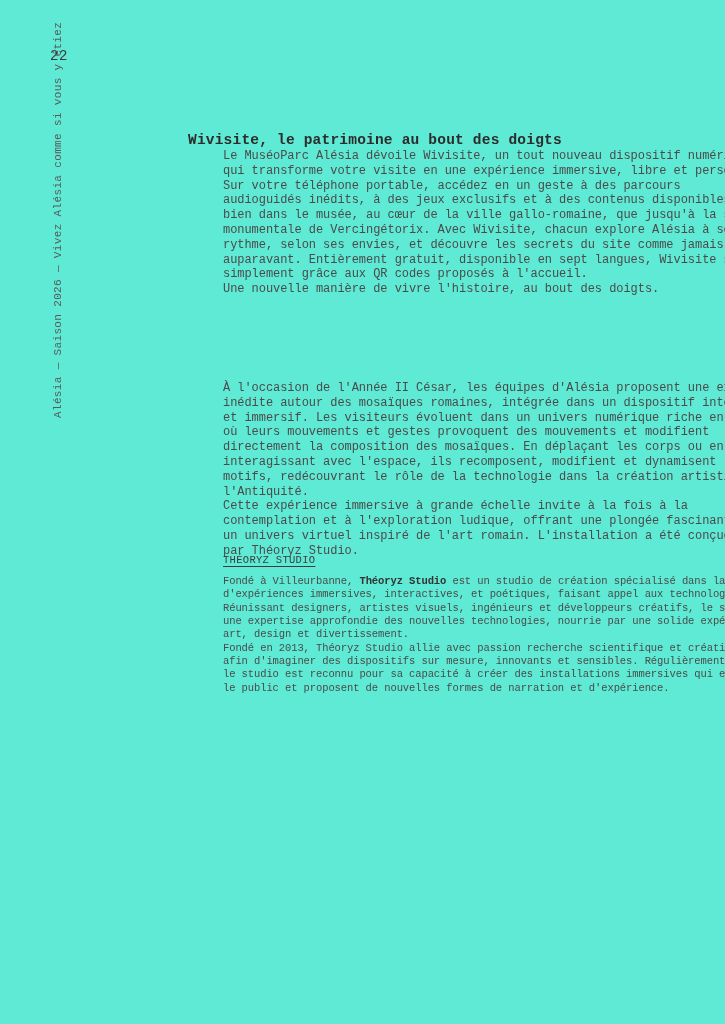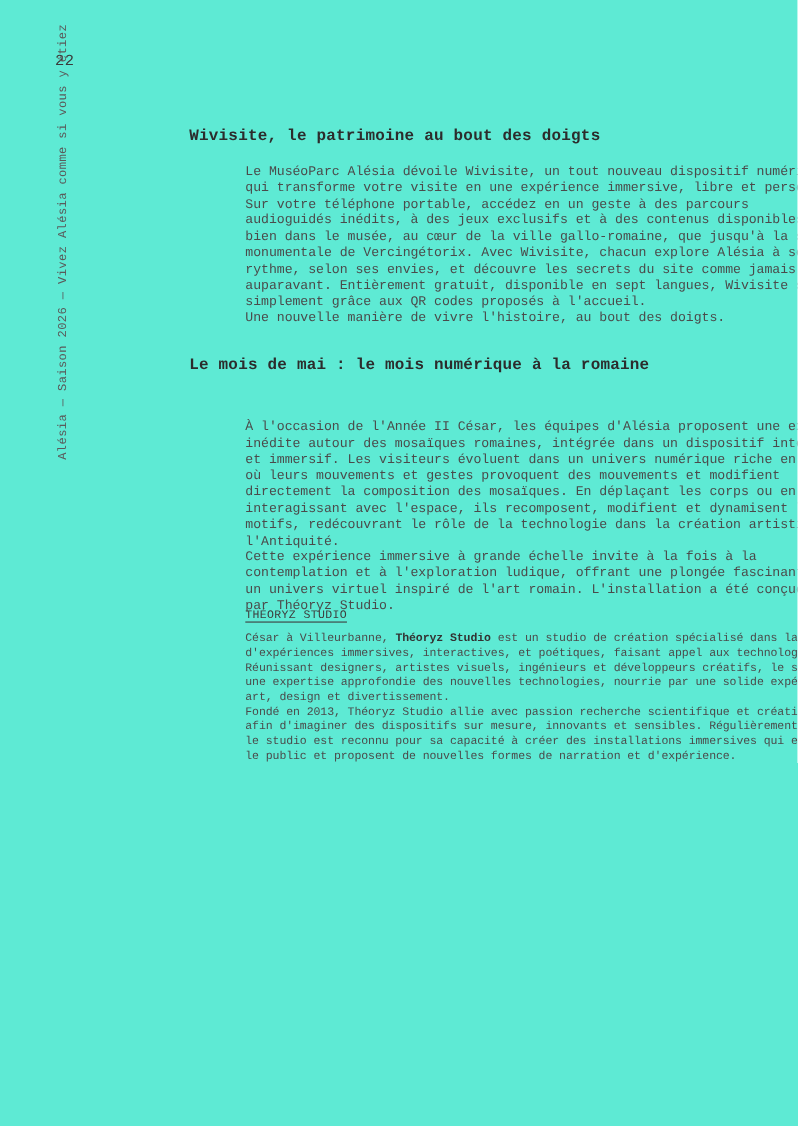--- a/index.html
+++ b/index.html
@@ -30,21 +30,21 @@
     transform-origin: 0 0;
     transform: rotate(-90deg);
     white-space: nowrap;
     font-size: 11px;
     color: #5a5a5a;
     letter-spacing: 0.35px;
   }
   .section-title {
     position: absolute;
     left: 172px;
-    margin: 0;
+    margin: 16px;
     font-size: 14.5px;
     font-weight: 700;
     color: #2c2c2c;
     letter-spacing: 0.2px;
     line-height: 1.1;
   }
   .title-1 { top: 117px; }
   .title-2 { top: 325px; }
   .body-text {
     position: absolute;
@@ -96,36 +96,35 @@
 qui transforme votre visite en une expérience immersive, libre et personnalisée.
 Sur votre téléphone portable, accédez en un geste à des parcours
 audioguidés inédits, à des jeux exclusifs et à des contenus disponibles aussi
 bien dans le musée, au cœur de la ville gallo-romaine, que jusqu'à la statue
 monumentale de Vercingétorix. Avec Wivisite, chacun explore Alésia à son
 rythme, selon ses envies, et découvre les secrets du site comme jamais
 auparavant. Entièrement gratuit, disponible en sept langues, Wivisite s'active
 simplement grâce aux QR codes proposés à l'accueil.
 Une nouvelle manière de vivre l'histoire, au bout des doigts.</p>
 
-  <h1 class="section-title title-2">Le mois de mai : le mois numérique à la romaine</h1>
   <p class="body-text body-2">À l'occasion de l'Année II César, les équipes d'Alésia proposent une expérience
 inédite autour des mosaïques romaines, intégrée dans un dispositif interactif
 et immersif. Les visiteurs évoluent dans un univers numérique riche en visuels,
 où leurs mouvements et gestes provoquent des mouvements et modifient
 directement la composition des mosaïques. En déplaçant les corps ou en
 interagissant avec l'espace, ils recomposent, modifient et dynamisent les
 motifs, redécouvrant le rôle de la technologie dans la création artistique de
 l'Antiquité.
 Cette expérience immersive à grande échelle invite à la fois à la
 contemplation et à l'exploration ludique, offrant une plongée fascinante dans
 un univers virtuel inspiré de l'art romain. L'installation a été conçue et réalisée
 par Théoryz Studio.</p>
 
   <div class="studio-header">THÉORYZ STUDIO</div>
-  <p class="studio-text"><span>César à Villeurbanne, </span><span class="bold">Théoryz Studio</span><span> est un studio de création spécialisé dans la conception
+  <p class="studio-text"><span>Fondé à Villeurbanne, </span><span class="bold">Théoryz Studio</span><span> est un studio de création spécialisé dans la conception
 d'expériences immersives, interactives, et poétiques, faisant appel aux technologies de pointe.
 Réunissant designers, artistes visuels, ingénieurs et développeurs créatifs, le studio s'appuie sur
 une expertise approfondie des nouvelles technologies, nourrie par une solide expérience en
 art, design et divertissement.
 Fondé en 2013, Théoryz Studio allie avec passion recherche scientifique et création artistique
 afin d'imaginer des dispositifs sur mesure, innovants et sensibles. Régulièrement primé,
 le studio est reconnu pour sa capacité à créer des installations immersives qui engagent
 le public et proposent de nouvelles formes de narration et d'expérience.</span></p>
 </div>
 

